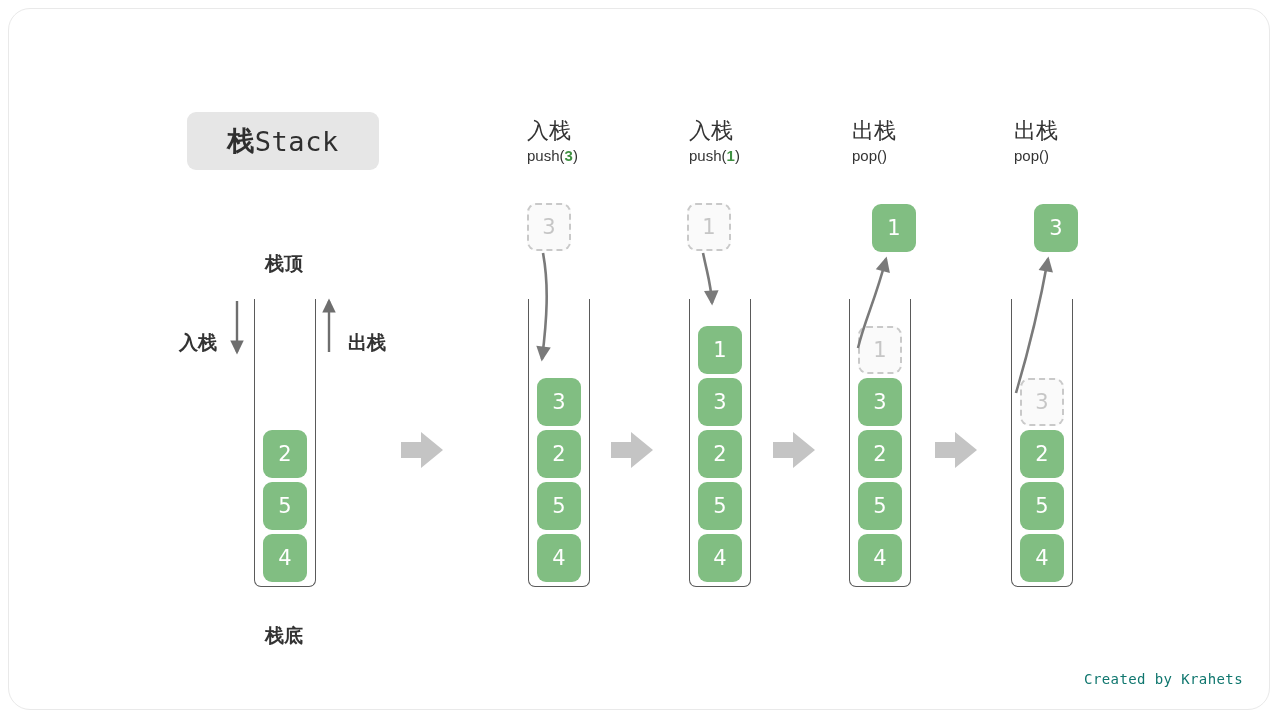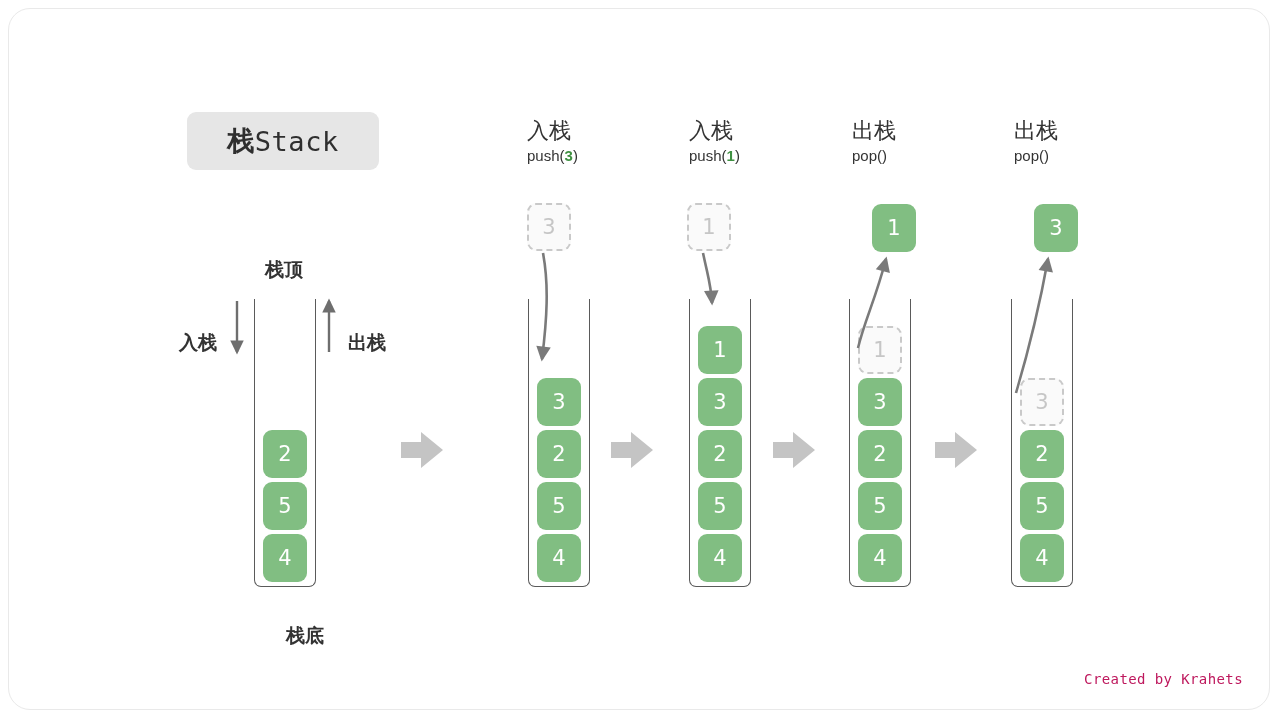--- a/index.html
+++ b/index.html
@@ -121,36 +121,36 @@
     width:1262px;height:702px;
     pointer-events:none;
   }
 
   
   .credit{
     position:absolute;
     right:26px;bottom:22px;
     font-family:"DejaVu Sans Mono","Liberation Mono",monospace;
     font-size:14px;
-    color:#be185d;
+    color:#0f766e;
     letter-spacing:.4px;
   }
 </style>
 </head>
 <body>
 
 <div class="card">
 
   <div class="title-chip">
     <span class="cn">栈</span>
     <span class="en">Stack</span>
   </div>
 
-  <div class="cn-label" style="left:256px;top:248px;">栈顶</div>
-  <div class="cn-label" style="left:256px;top:614px;margin-left:21px;">栈底</div>
+  <div class="cn-label" style="left:256px;top:242px;">栈顶</div>
+  <div class="cn-label" style="left:256px;top:614px;">栈底</div>
   <div class="cn-label" style="left:170px;top:321px;">入栈</div>
   <div class="cn-label" style="left:339px;top:321px;">出栈</div>
 
   <div class="stack" style="left:245px;top:290px;height:288px;">
     <div class="slots">
       <div class="cell filled">4</div>
       <div class="cell filled">5</div>
       <div class="cell filled">2</div>
     </div>
   </div>

